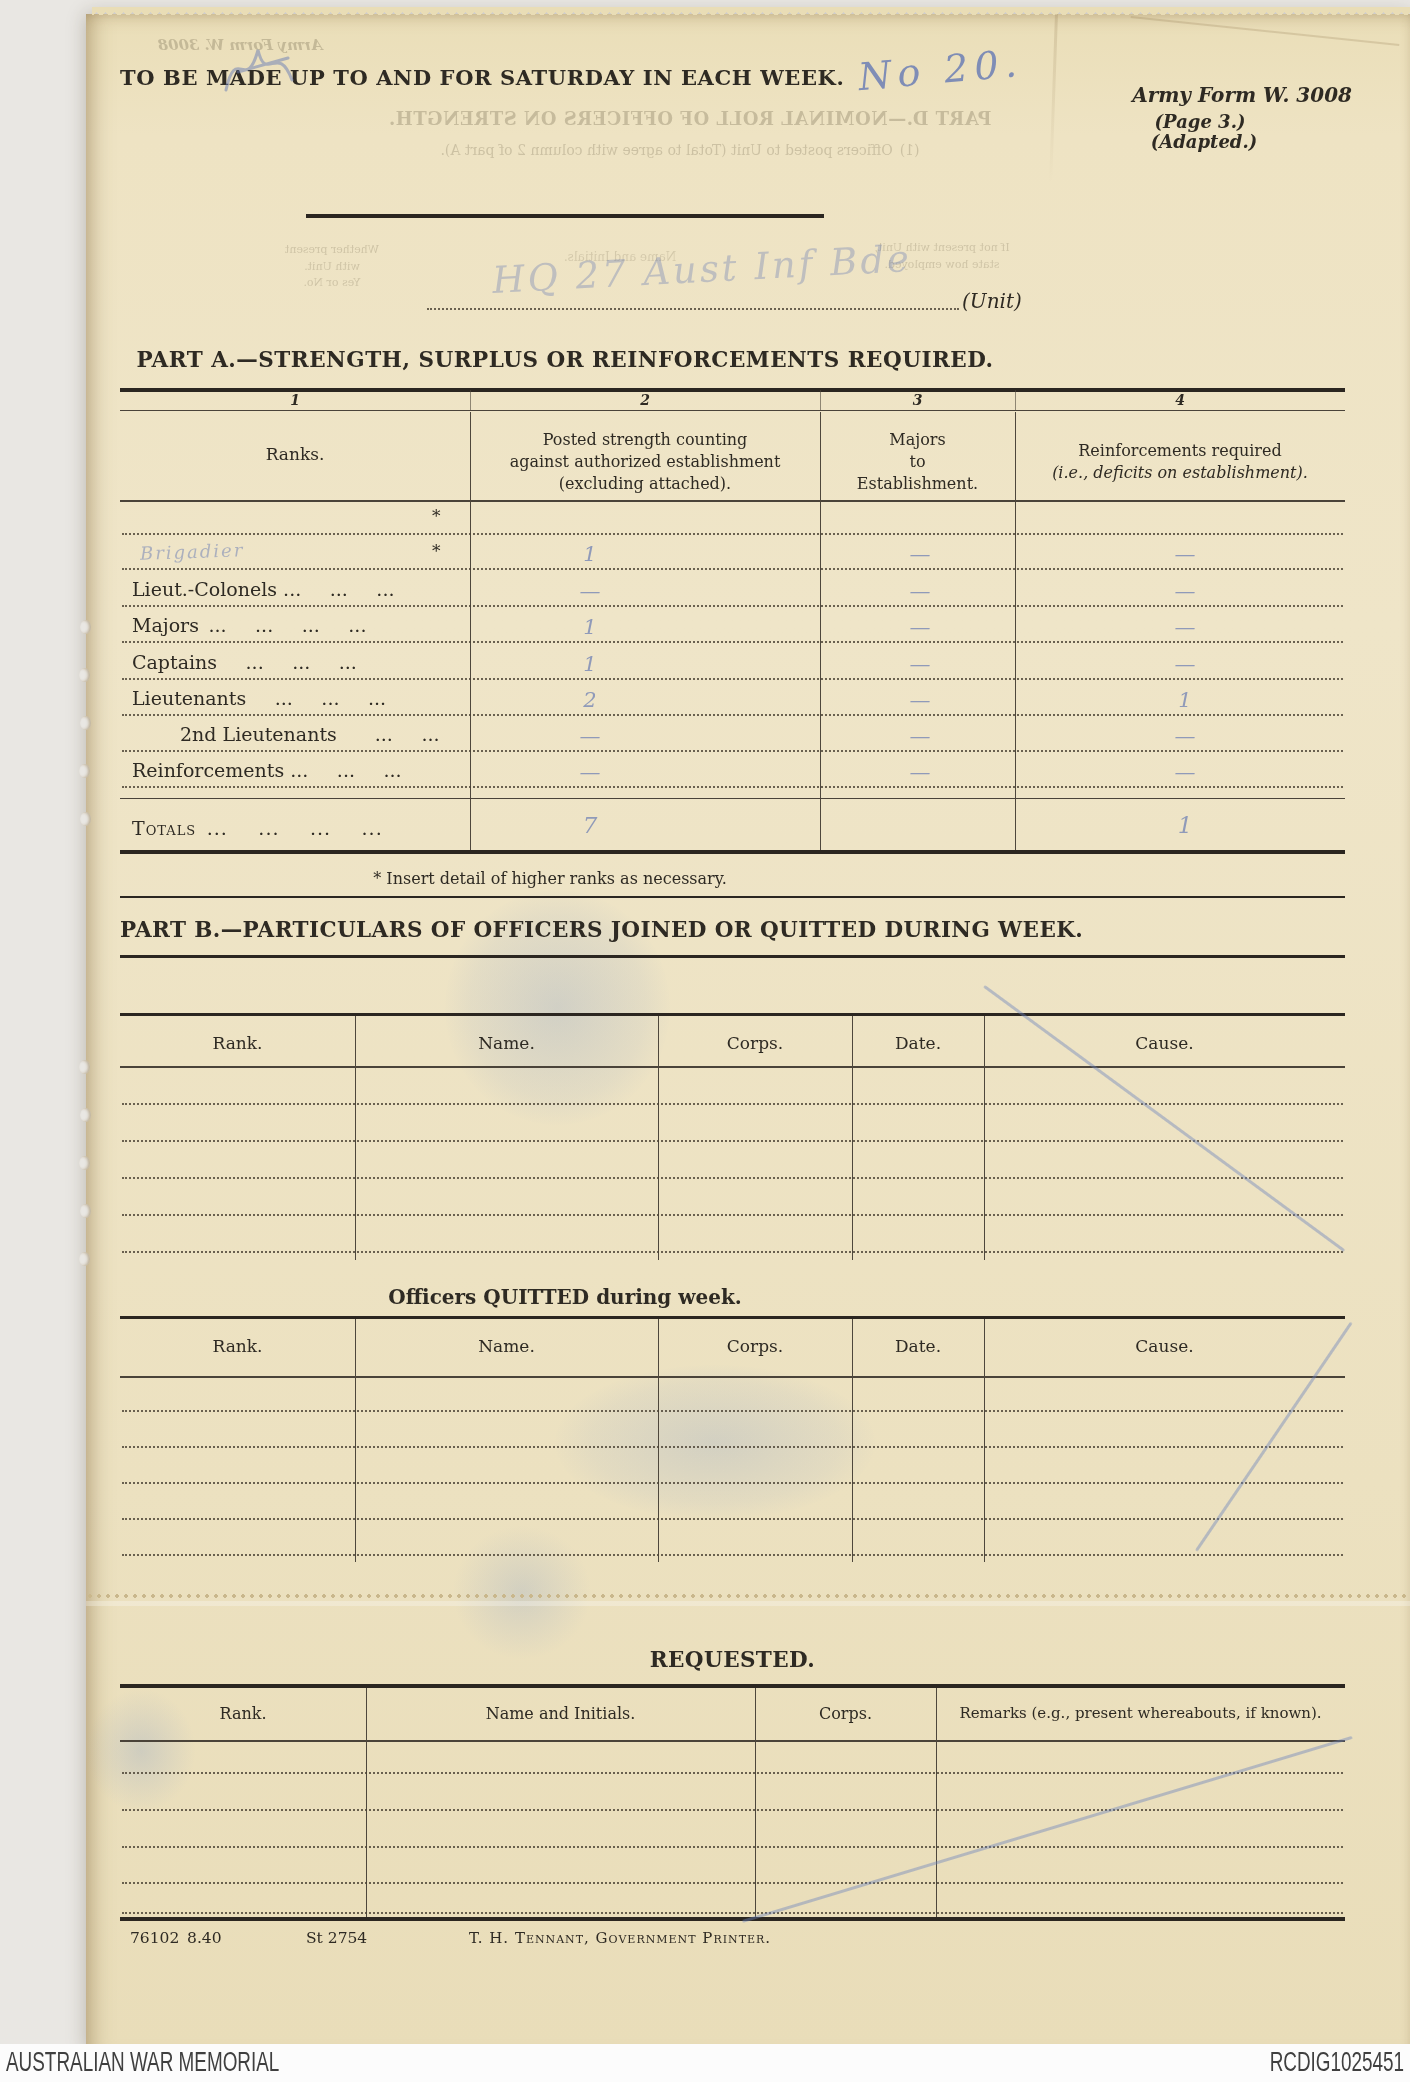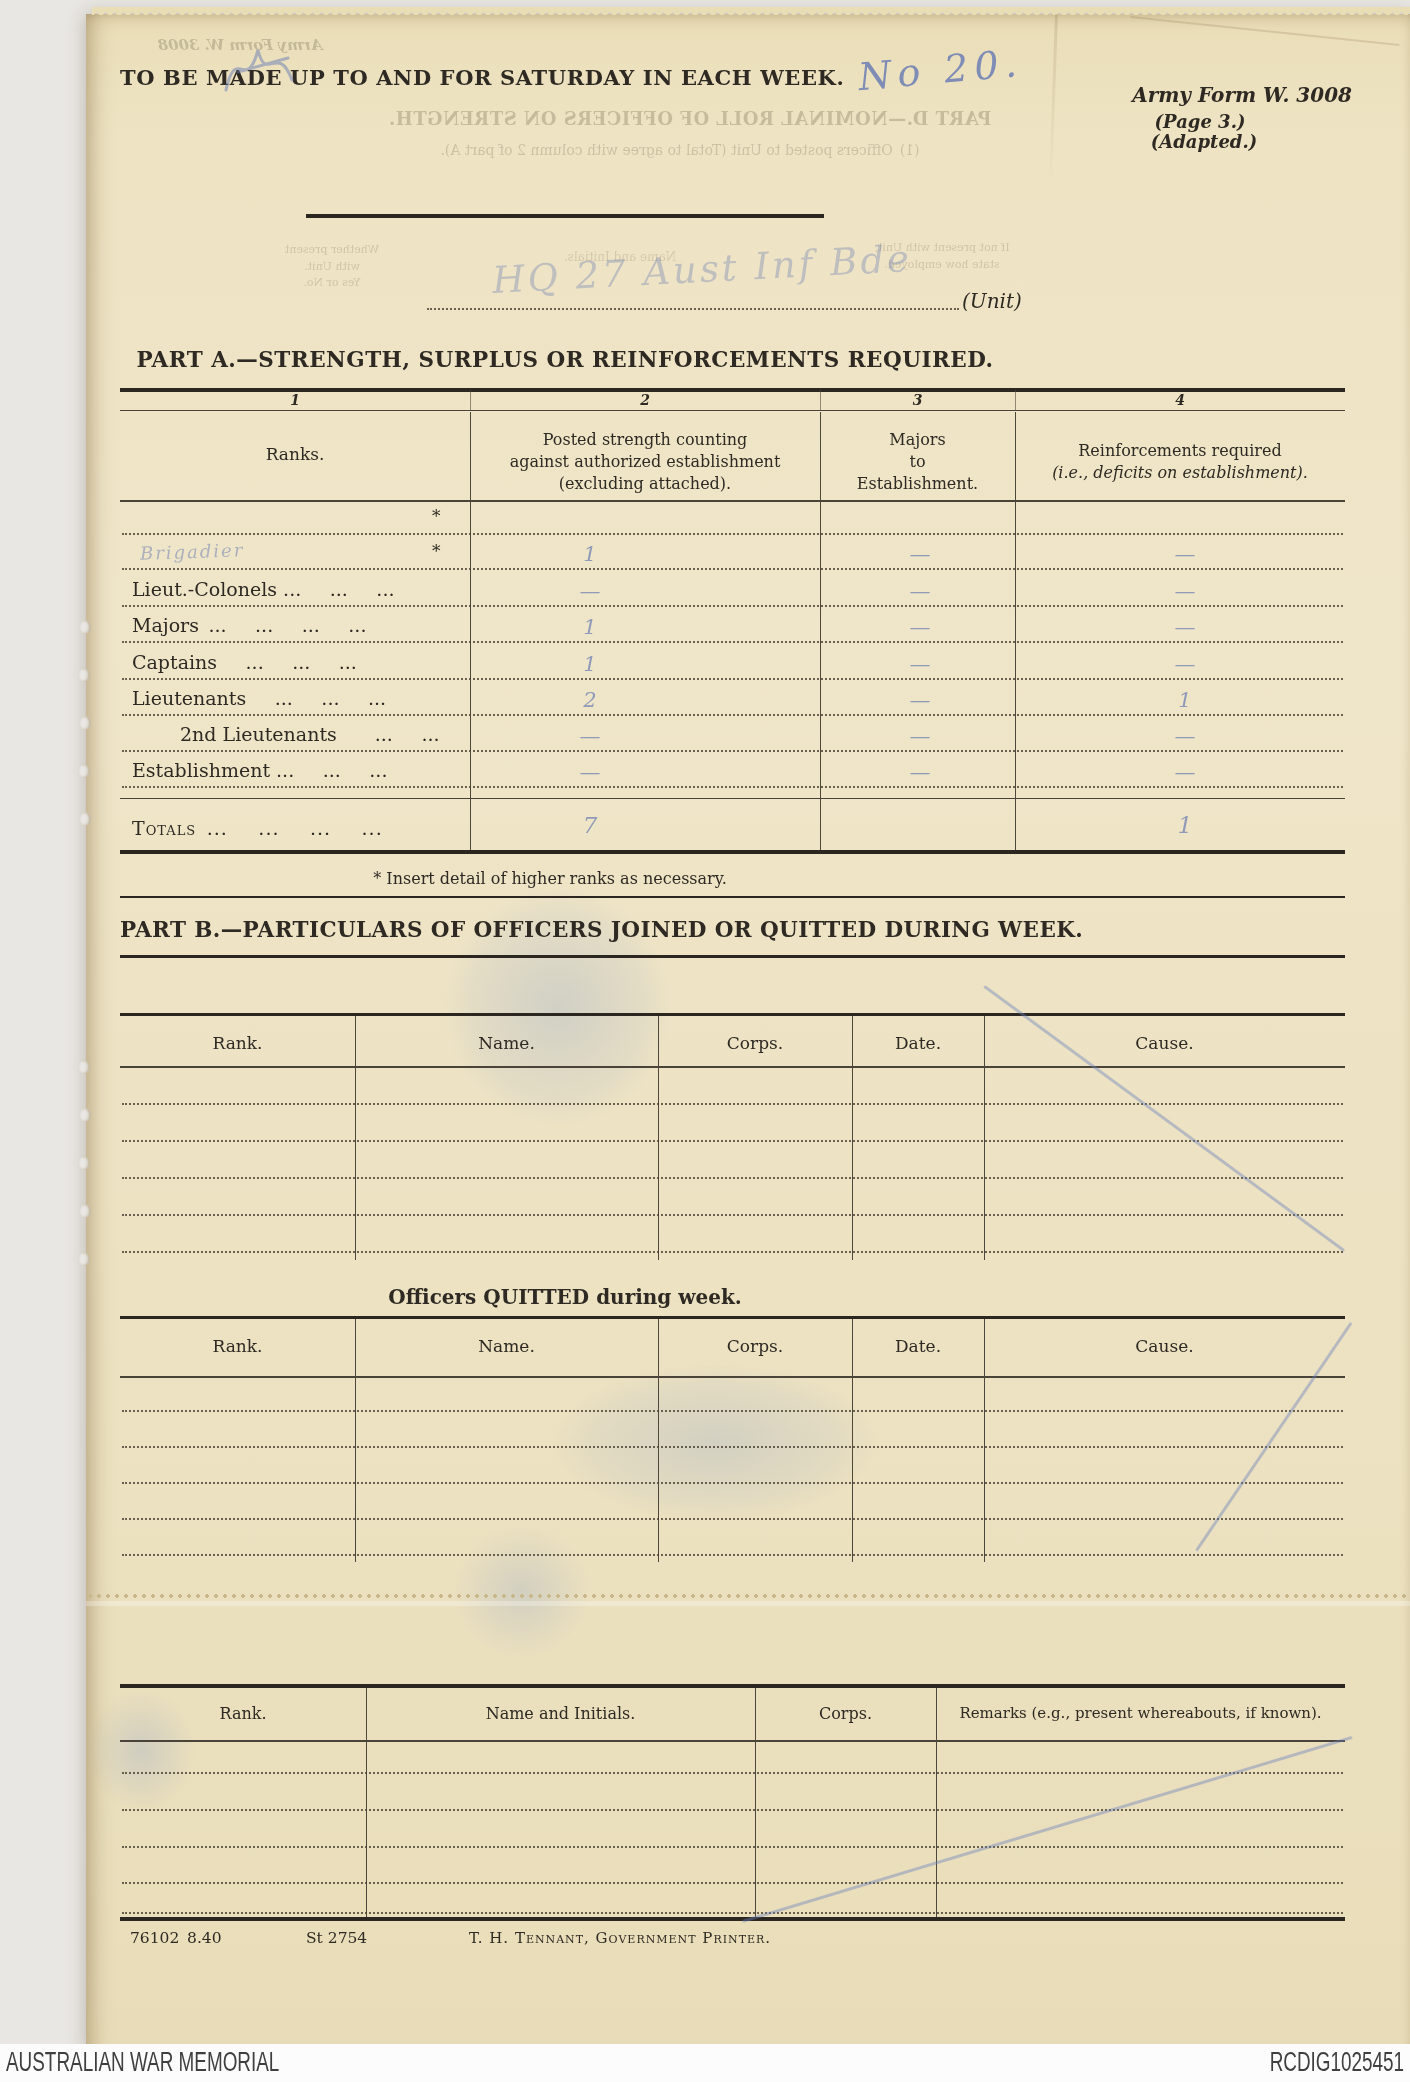--- a/index.html
+++ b/index.html
@@ -123,21 +123,21 @@
   <div class="hl" style="left:120px;top:850px;width:1225px;height:4px;"></div>
 
   <div class="t" style="left:432px;top:507px;font-size:17px;">*</div>
   <div class="t" style="left:432px;top:542px;font-size:17px;">*</div>
   <div class="hw" style="left:140px;top:541px;font-size:18px;letter-spacing:2px;transform:rotate(-2deg);opacity:.7;">Brigadier</div>
   <div class="t" style="left:132px;top:579px;font-size:19px;">Lieut.-Colonels ...  ...  ...</div>
   <div class="t" style="left:132px;top:615px;font-size:19px;">Majors ...  ...  ...  ...</div>
   <div class="t" style="left:132px;top:652px;font-size:19px;">Captains  ...  ...  ...</div>
   <div class="t" style="left:132px;top:688px;font-size:19px;">Lieutenants  ...  ...  ...</div>
   <div class="t" style="left:132px;top:724px;font-size:19px;margin-left:48px;">2nd Lieutenants  ...  ...</div>
-  <div class="t" style="left:132px;top:760px;font-size:19px;">Establishment ...  ...  ...</div>
+  <div class="t" style="left:132px;top:760px;font-size:19px;">Reinforcements ...  ...  ...</div>
   <div class="t sc" style="left:132px;top:818px;font-size:19px;">Totals ...  ...  ...  ...</div>
 
   <div class="hw hwc" style="left:555px;top:542px;width:70px;font-size:21px;">1</div>
   <div class="hw hwc" style="left:885px;top:542px;width:70px;font-size:21px;">—</div>
   <div class="hw hwc" style="left:1150px;top:542px;width:70px;font-size:21px;">—</div>
   <div class="hw hwc" style="left:555px;top:579px;width:70px;font-size:21px;">—</div>
   <div class="hw hwc" style="left:885px;top:579px;width:70px;font-size:21px;">—</div>
   <div class="hw hwc" style="left:1150px;top:579px;width:70px;font-size:21px;">—</div>
   <div class="hw hwc" style="left:555px;top:615px;width:70px;font-size:21px;">1</div>
   <div class="hw hwc" style="left:885px;top:615px;width:70px;font-size:21px;">—</div>
@@ -195,20 +195,21 @@
   <div class="dl" style="left:122px;top:1410px;width:1221px;"></div>
   <div class="dl" style="left:122px;top:1446px;width:1221px;"></div>
   <div class="dl" style="left:122px;top:1482px;width:1221px;"></div>
   <div class="dl" style="left:122px;top:1518px;width:1221px;"></div>
   <div class="dl" style="left:122px;top:1554px;width:1221px;"></div>
 
   <div style="position:absolute;left:86px;top:1592px;width:1324px;height:9px;
        background-image:radial-gradient(circle 2px at 4px 4px,#c9b78c 90%,transparent);background-size:9px 9px;background-repeat:repeat-x;"></div>
   <div style="position:absolute;left:86px;top:1601px;width:1324px;height:5px;background:rgba(255,255,255,.28);"></div>
 
+  <div class="t b ctr" style="left:120px;top:1648px;width:1225px;font-size:21.5px;letter-spacing:.4px;">REQUESTED.</div>
   <div class="hl" style="left:120px;top:1684px;width:1225px;height:4px;"></div>
   <div class="header-cell" style="left:120px;top:1704px;width:246px;font-size:16px;">Rank.</div>
   <div class="header-cell" style="left:366px;top:1704px;width:389px;font-size:16px;">Name and Initials.</div>
   <div class="header-cell" style="left:755px;top:1704px;width:181px;font-size:16px;">Corps.</div>
   <div class="header-cell" style="left:936px;top:1704px;width:409px;font-size:15px;">Remarks (e.g., present whereabouts, if known).</div>
   <div class="tl" style="left:120px;top:1740px;width:1225px;height:2px;"></div>
   <div class="vl" style="left:366px;top:1688px;height:230px;"></div>
   <div class="vl" style="left:755px;top:1688px;height:230px;"></div>
   <div class="vl" style="left:936px;top:1688px;height:230px;"></div>
   <div class="dl" style="left:122px;top:1772px;width:1221px;"></div>

